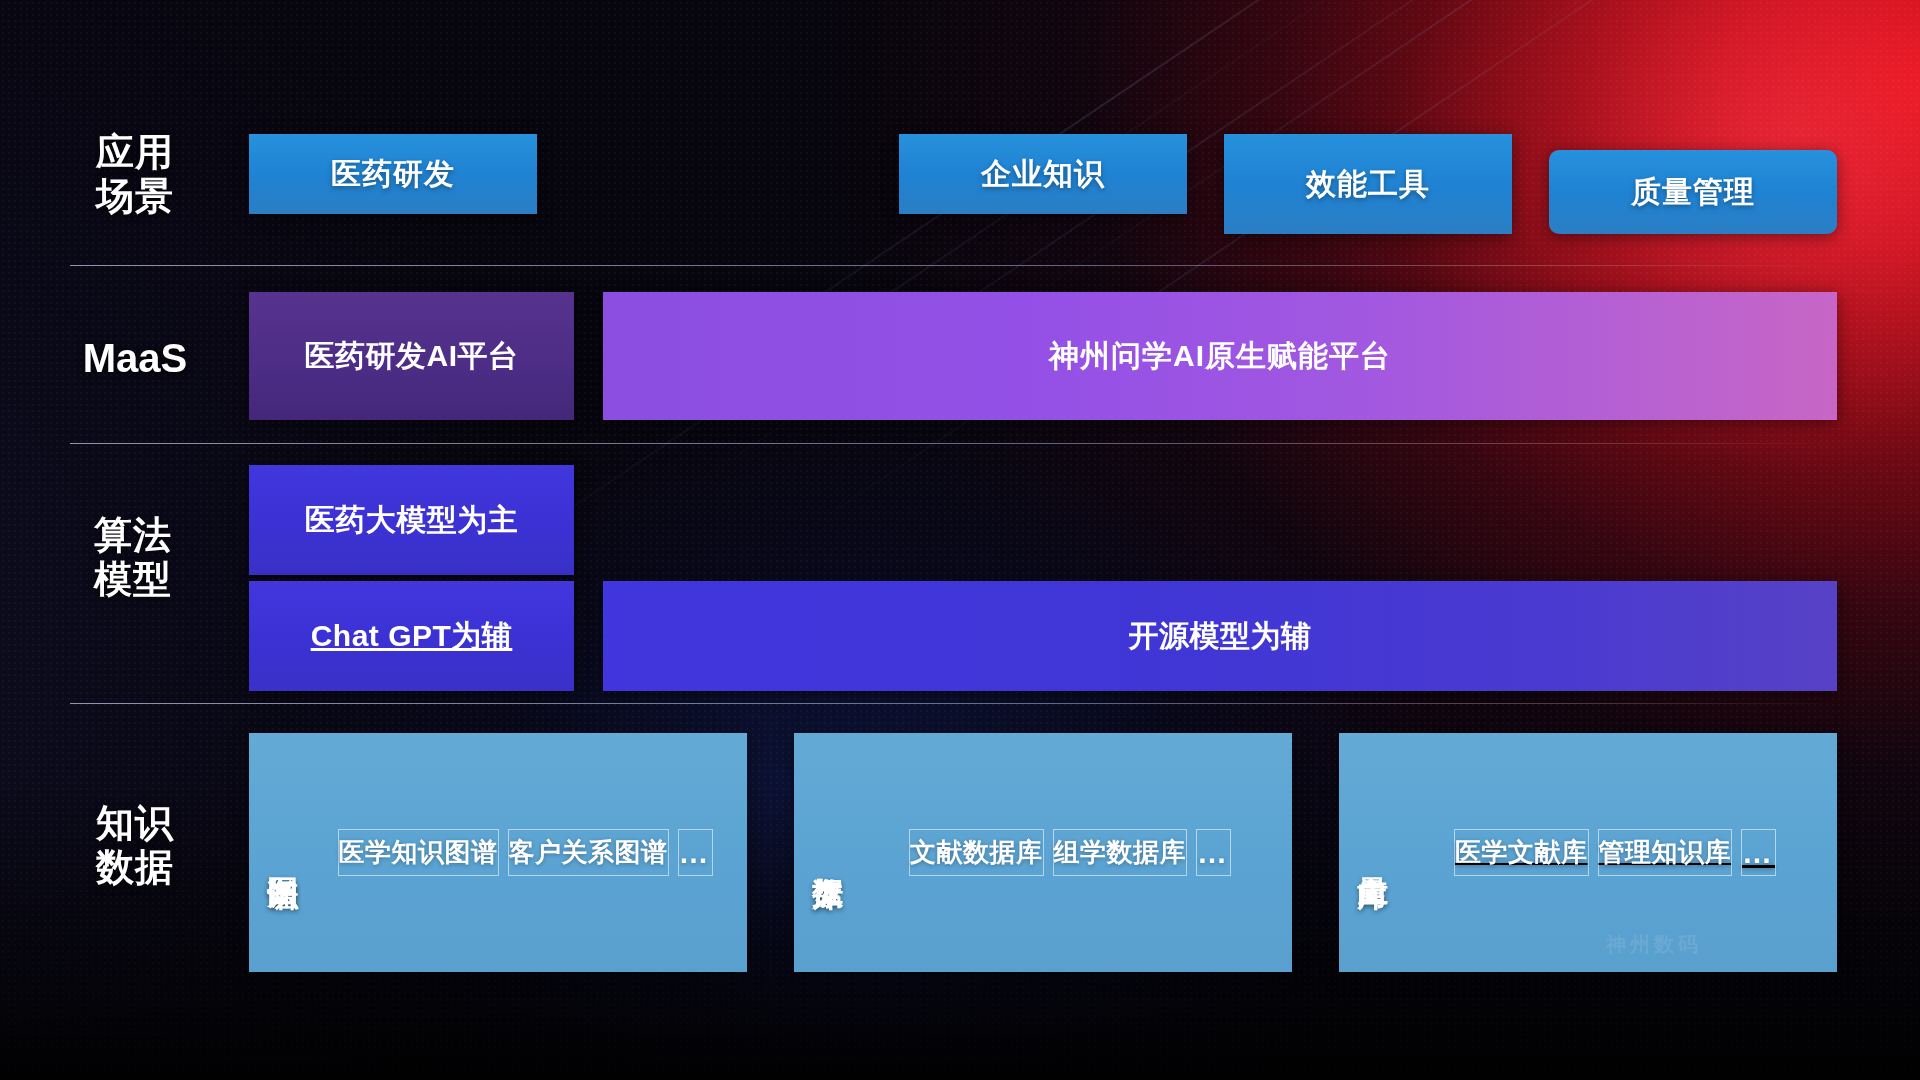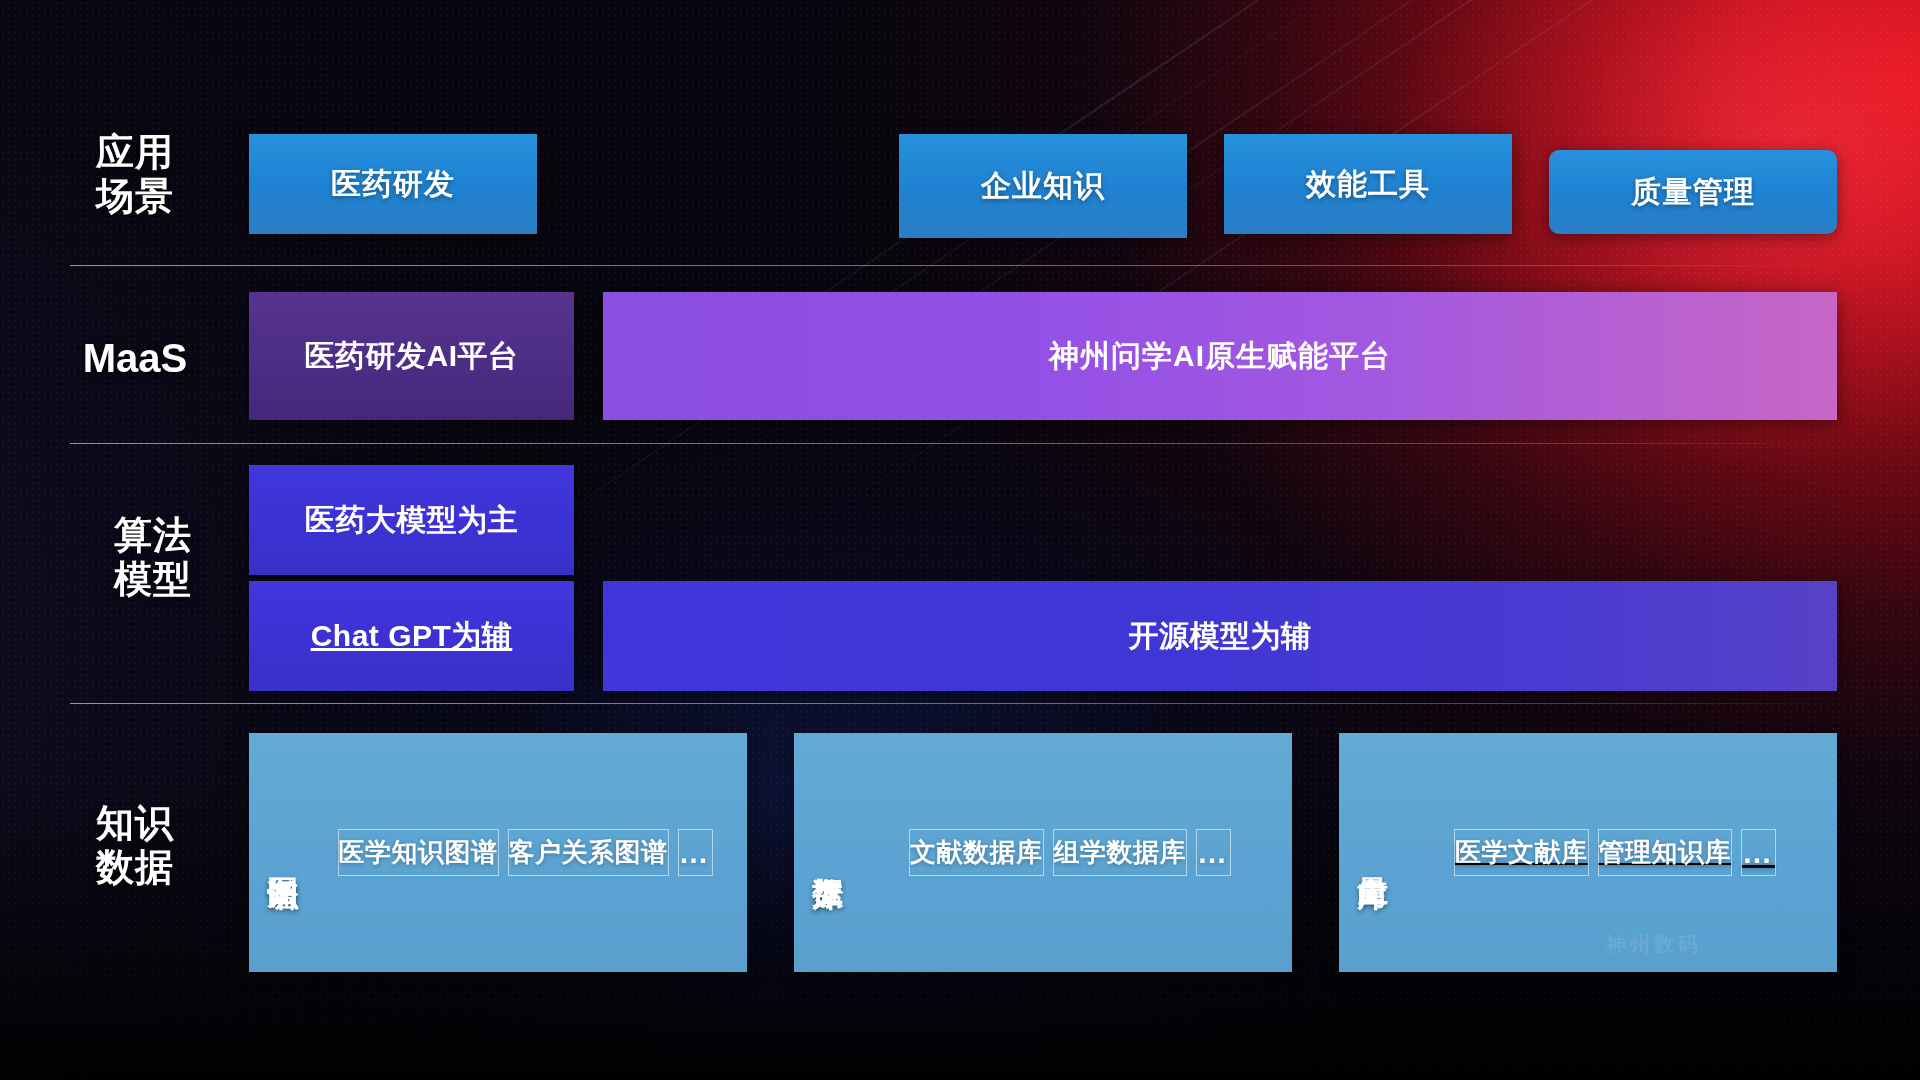--- a/index.html
+++ b/index.html
@@ -128,24 +128,24 @@
 <div class="dots"></div>
 <div class="bg bg-bottomfade"></div>
 
 <div class="stage">
 
   <div class="rowlabel" style="left:70px;top:130px;width:130px;">
     <div>应用</div>
     <div>场景</div>
   </div>
 
-  <div class="card app-card" style="left:249px;top:134px;width:288px;height:100px;">
+  <div class="card app-card" style="left:249px;top:134px;width:288px;height:80px;">
     <span>医药研发</span>
   </div>
-  <div class="card app-card" style="left:899px;top:134px;width:288px;height:104px;">
+  <div class="card app-card" style="left:899px;top:134px;width:288px;height:80px;">
     <span>企业知识</span>
   </div>
   <div class="card app-card" style="left:1224px;top:134px;width:288px;height:100px;">
     <span>效能工具</span>
   </div>
   <div class="card app-card" style="left:1549px;top:150px;width:288px;height:84px;border-radius:10px;">
     <span>质量管理</span>
   </div>
 
   <div class="divider" style="left:70px;top:265px;width:1767px;"></div>
@@ -156,21 +156,21 @@
 
   <div class="card maas-left" style="left:249px;top:292px;width:325px;height:128px;">
     <span>医药研发AI平台</span>
   </div>
   <div class="card maas-right" style="left:603px;top:292px;width:1234px;height:128px;">
     <span>神州问学AI原生赋能平台</span>
   </div>
 
   <div class="divider" style="left:70px;top:443px;width:1767px;"></div>
 
-  <div class="rowlabel" style="left:88px;top:513px;width:130px;">
+  <div class="rowlabel" style="left:68px;top:513px;width:130px;">
     <div>算法</div>
     <div>模型</div>
   </div>
 
   <div class="card algo" style="left:249px;top:465px;width:325px;height:110px;">
     <span>医药大模型为主</span>
   </div>
 
   <div class="card algo" style="left:249px;top:581px;width:325px;height:110px;text-decoration:underline;">
     <span>Chat GPT为辅</span>

